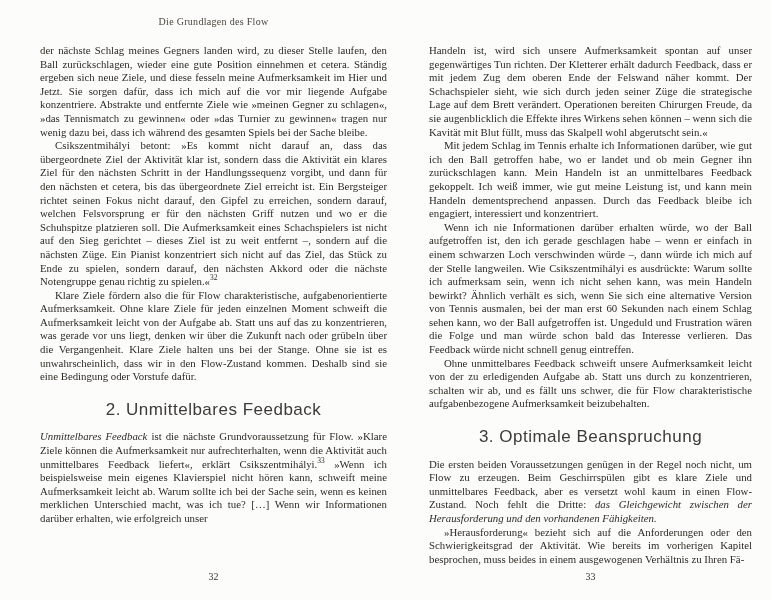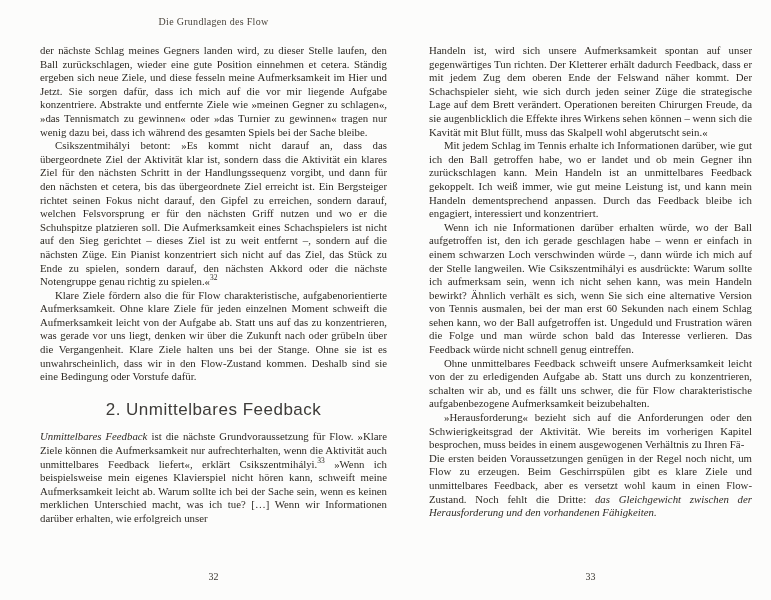--- a/index.html
+++ b/index.html
@@ -67,19 +67,20 @@
       </div>
     <div class="page-number">32</div>
   </div>
 
   <div class="page page-right">
     <div class="page-body" lang="de">
         <p class="para"><span>Handeln ist, wird sich unsere Aufmerksamkeit spontan auf unser gegenwärtiges Tun richten. Der Kletterer erhält dadurch Feedback, dass er mit jedem Zug dem oberen Ende der Felswand näher kommt. Der Schachspieler sieht, wie sich durch jeden seiner Züge die strategische Lage auf dem Brett verändert. Operationen bereiten Chirurgen Freude, da sie augenblicklich die Effekte ihres Wirkens sehen können – wenn sich die Kavität mit Blut füllt, muss das Skalpell wohl abgerutscht sein.«</span></p>
         <p class="para indent"><span>Mit jedem Schlag im Tennis erhalte ich Informationen darüber, wie gut ich den Ball getroffen habe, wo er landet und ob mein Gegner ihn zurückschlagen kann. Mein Handeln ist an unmittelbares Feedback gekoppelt. Ich weiß immer, wie gut meine Leistung ist, und kann mein Handeln dementsprechend anpassen. Durch das Feedback bleibe ich engagiert, interessiert und konzentriert.</span></p>
         <p class="para indent"><span>Wenn ich nie Informationen darüber erhalten würde, wo der Ball aufgetroffen ist, den ich gerade geschlagen habe – wenn er einfach in einem schwarzen Loch verschwinden würde –, dann würde ich mich auf der Stelle langweilen. Wie Csikszentmihályi es ausdrückte: Warum sollte ich aufmerksam sein, wenn ich nicht sehen kann, was mein Handeln bewirkt? Ähnlich verhält es sich, wenn Sie sich eine alternative Version von Tennis ausmalen, bei der man erst 60 Sekunden nach einem Schlag sehen kann, wo der Ball aufgetroffen ist. Ungeduld und Frustration wären die Folge und man würde schon bald das Interesse verlieren. Das Feedback würde nicht schnell genug eintreffen.</span></p>
         <p class="para indent"><span>Ohne unmittelbares Feedback schweift unsere Aufmerksamkeit leicht von der zu erledigenden Aufgabe ab. Statt uns durch zu konzentrieren, schalten wir ab, und es fällt uns schwer, die für Flow charakteristische aufgabenbezogene Aufmerksamkeit beizubehalten.</span></p>
+        <h2 class="section-heading"><span>3. Optimale Beanspruchung</span></h2>
+        <p class="para"><span>Die ersten beiden Voraussetzungen genügen in der Regel noch nicht, um Flow zu erzeugen. Beim Geschirrspülen gibt es klare Ziele und unmittelbares Feedback, aber es versetzt wohl kaum in einen Flow-Zustand. Noch fehlt die Dritte: </span><em>das Gleichgewicht zwischen der Herausforderung und den vorhandenen Fähigkeiten.</em></p>
         <p class="para indent"><span>»Herausforderung« bezieht sich auf die Anforderungen oder den Schwierigkeitsgrad der Aktivität. Wie bereits im vorherigen Kapitel besprochen, muss beides in einem ausgewogenen Verhältnis zu Ihren Fä-</span></p>
-        <p class="para"><span>Die ersten beiden Voraussetzungen genügen in der Regel noch nicht, um Flow zu erzeugen. Beim Geschirrspülen gibt es klare Ziele und unmittelbares Feedback, aber es versetzt wohl kaum in einen Flow-Zustand. Noch fehlt die Dritte: </span><em>das Gleichgewicht zwischen der Herausforderung und den vorhandenen Fähigkeiten.</em></p>
       </div>
     <div class="page-number">33</div>
   </div>
 
 </div>
 
 </body></html>

